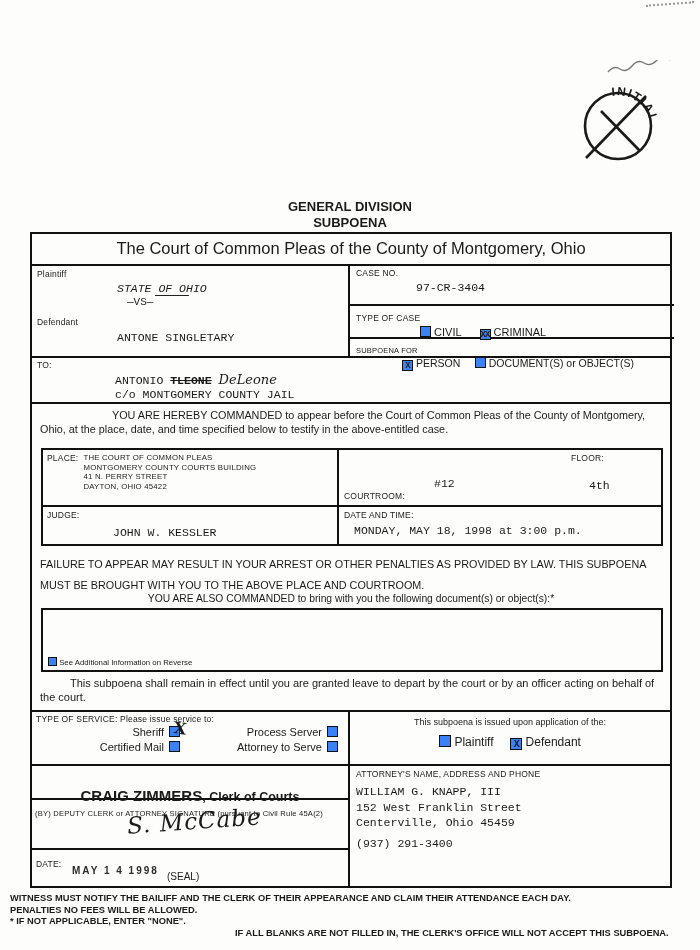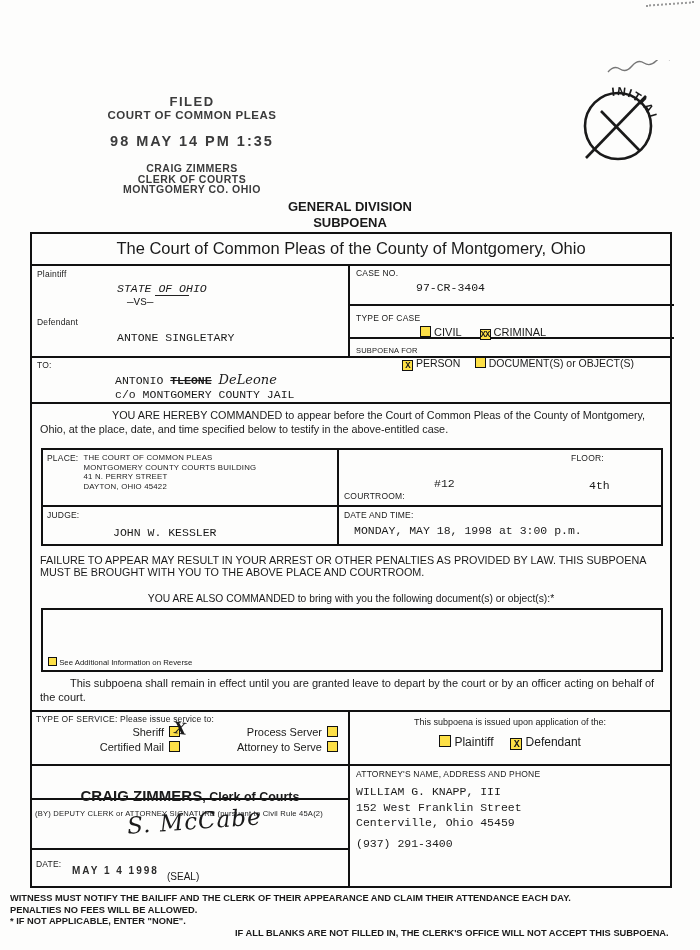--- a/index.html
+++ b/index.html
@@ -35,21 +35,21 @@
   .parties-right{position:absolute;top:32px;left:316px;width:326px;height:90px;border-left:2px solid #111;}
   .case-cell{height:40px;border-bottom:2px solid #111;padding:2px 6px;}
   .case-val{font-size:11.5px;margin:3px 0 0 60px;}
   .type-cell{height:33px;border-bottom:2px solid #111;padding:1px 6px;}
   .type-opts{font-size:11px;margin:1px 0 0 64px;}
   .subfor-cell{height:23px;padding:0 6px;}
   .subfor-cell .lbl{font-size:7.5px;}
   .subfor-opts{font-size:10.5px;margin:0 0 0 46px;}
   .cb{display:inline-block;width:11px;height:11px;border:1.5px solid #111;
       font:bold 9px "Liberation Mono",monospace;text-align:center;line-height:10px;
-      vertical-align:-1px;overflow:visible;letter-spacing:-1px;background:#fde047;}
+      vertical-align:-1px;overflow:visible;letter-spacing:-1px;background:#3b82f6;}
   .cb-sm{width:9px;height:9px;font-size:7px;line-height:8px;}
   .to-row{position:absolute;top:122px;left:0;right:0;height:30px;border-top:2px solid #111;padding:2px 5px;}
   .to-name{font-size:11.5px;margin:2px 0 0 78px;}
   .struck{font-weight:bold;text-decoration:line-through;}
   .hand{font-family:"DejaVu Serif",serif;font-style:italic;font-size:13px;}
   .to-line2{font-size:11.5px;margin:1px 0 0 78px;}
   .cmd-row{position:absolute;top:168px;left:0;right:0;height:44px;border-top:2px solid #111;
            padding:4px 8px 0 8px;font-size:10.8px;line-height:14px;}
   .indent{text-indent:72px;}
   .place-box{position:absolute;top:214px;left:9px;width:622px;height:98px;border:2px solid #111;}
@@ -58,21 +58,21 @@
   .addr{font-size:7.8px;line-height:9.6px;letter-spacing:.2px;}
   .pb-cf{position:absolute;top:0;left:296px;right:0;height:57px;border-bottom:2px solid #111;}
   .pb-cf .lbl.court{position:absolute;top:3px;left:5px;margin-top:38px;}
   .pb-cf .lbl.floor{position:absolute;top:3px;left:232px;}
   .court-val{position:absolute;top:27px;left:95px;font-size:11.5px;}
   .floor-val{position:absolute;top:29px;left:250px;font-size:11.5px;}
   .pb-judge{position:absolute;top:57px;left:0;width:296px;bottom:0;border-right:2px solid #111;padding:3px 4px;}
   .judge-val{font-size:11.5px;margin:6px 0 0 66px;}
   .pb-dt{position:absolute;top:57px;left:296px;right:0;bottom:0;padding:3px 5px;}
   .dt-val{font-size:11.5px;margin:4px 0 0 10px;}
-  .warn-para{position:absolute;top:320px;left:5px;right:5px;font-size:10.8px;line-height:12px;padding:0 3px;}
+  .warn-para{position:absolute;top:320px;left:5px;right:5px;font-size:10.8px;line-height:21px;padding:0 3px;}
   .also-line{position:absolute;top:359px;left:0;width:100%;text-align:center;font-size:10.3px;}
   .doc-box{position:absolute;top:374px;left:9px;width:622px;height:64px;border:2px solid #111;}
   .reverse-line{position:absolute;bottom:3px;left:5px;font-size:7.8px;}
   .remain-para{position:absolute;top:443px;left:5px;right:5px;font-size:11px;line-height:13.5px;padding:0 3px;}
   .remain-para .indent2{text-indent:30px;}
   .service-row{position:absolute;top:476px;left:0;right:0;height:54px;border-top:2px solid #111;}
   .svc-left{position:absolute;top:0;left:0;width:364px;height:100%;padding:2px 4px;}
   .svc-grid{display:grid;grid-template-columns:158px 158px;font-size:11px;line-height:15px;margin-top:1px;}
   .svc-item{text-align:right;padding-right:14px;position:relative;}
   .svc-item .cb{margin-left:5px;}
@@ -101,28 +101,20 @@
   .footer{position:absolute;top:893px;left:10px;right:8px;font-size:9.3px;font-weight:bold;line-height:11.5px;}
   .f4{margin-left:225px;}
 </style>
 </head>
 <body>
 
 <div class="sheet">
 
   <div class="corner-mark"></div>
 
-  <div class="stamp-filed">
-    <div class="sf1">FILED</div>
-    <div class="sf2">COURT OF COMMON PLEAS</div>
-    <div class="sf3">98 MAY 14  PM 1:35</div>
-    <div class="sf4">CRAIG ZIMMERS</div>
-    <div class="sf5">CLERK OF COURTS</div>
-    <div class="sf6">MONTGOMERY CO. OHIO</div>
-  </div>
 
   <div class="initial-stamp">
     <svg width="88" height="84" viewBox="0 0 88 84">
       <circle cx="42" cy="46" r="33" fill="none" stroke="#1a1a1a" stroke-width="2.6"></circle>
       <line x1="10" y1="78" x2="70" y2="16" stroke="#1a1a1a" stroke-width="2.6"></line>
       <line x1="25" y1="31" x2="64" y2="71" stroke="#1a1a1a" stroke-width="2.6"></line>
       <defs>
           <path id="initArc" d="M 36 16 A 33 33 0 0 1 74 56" fill="none"></path>
         </defs>
       <text font-size="12" font-weight="bold" letter-spacing="1.5" fill="#1a1a1a" font-family="Liberation Sans, sans-serif">

